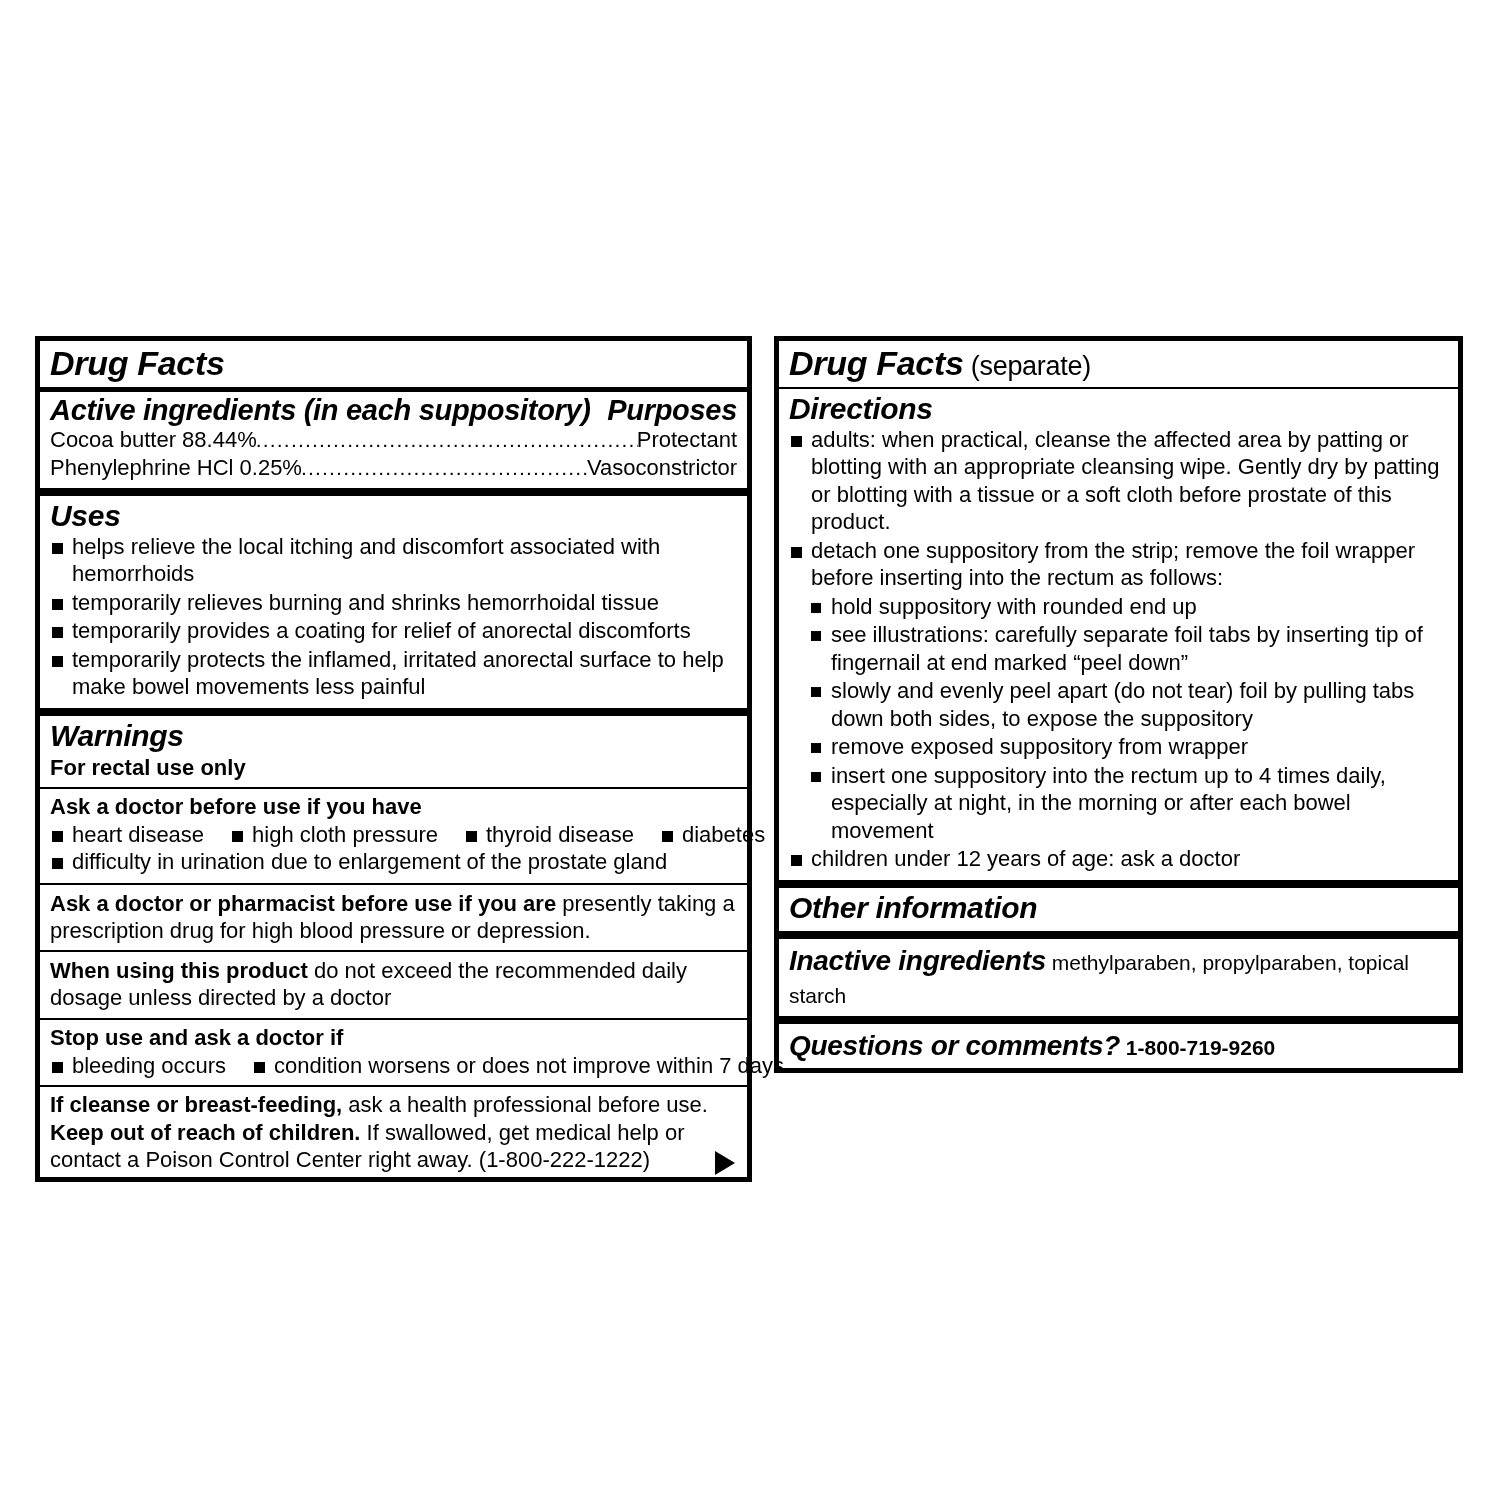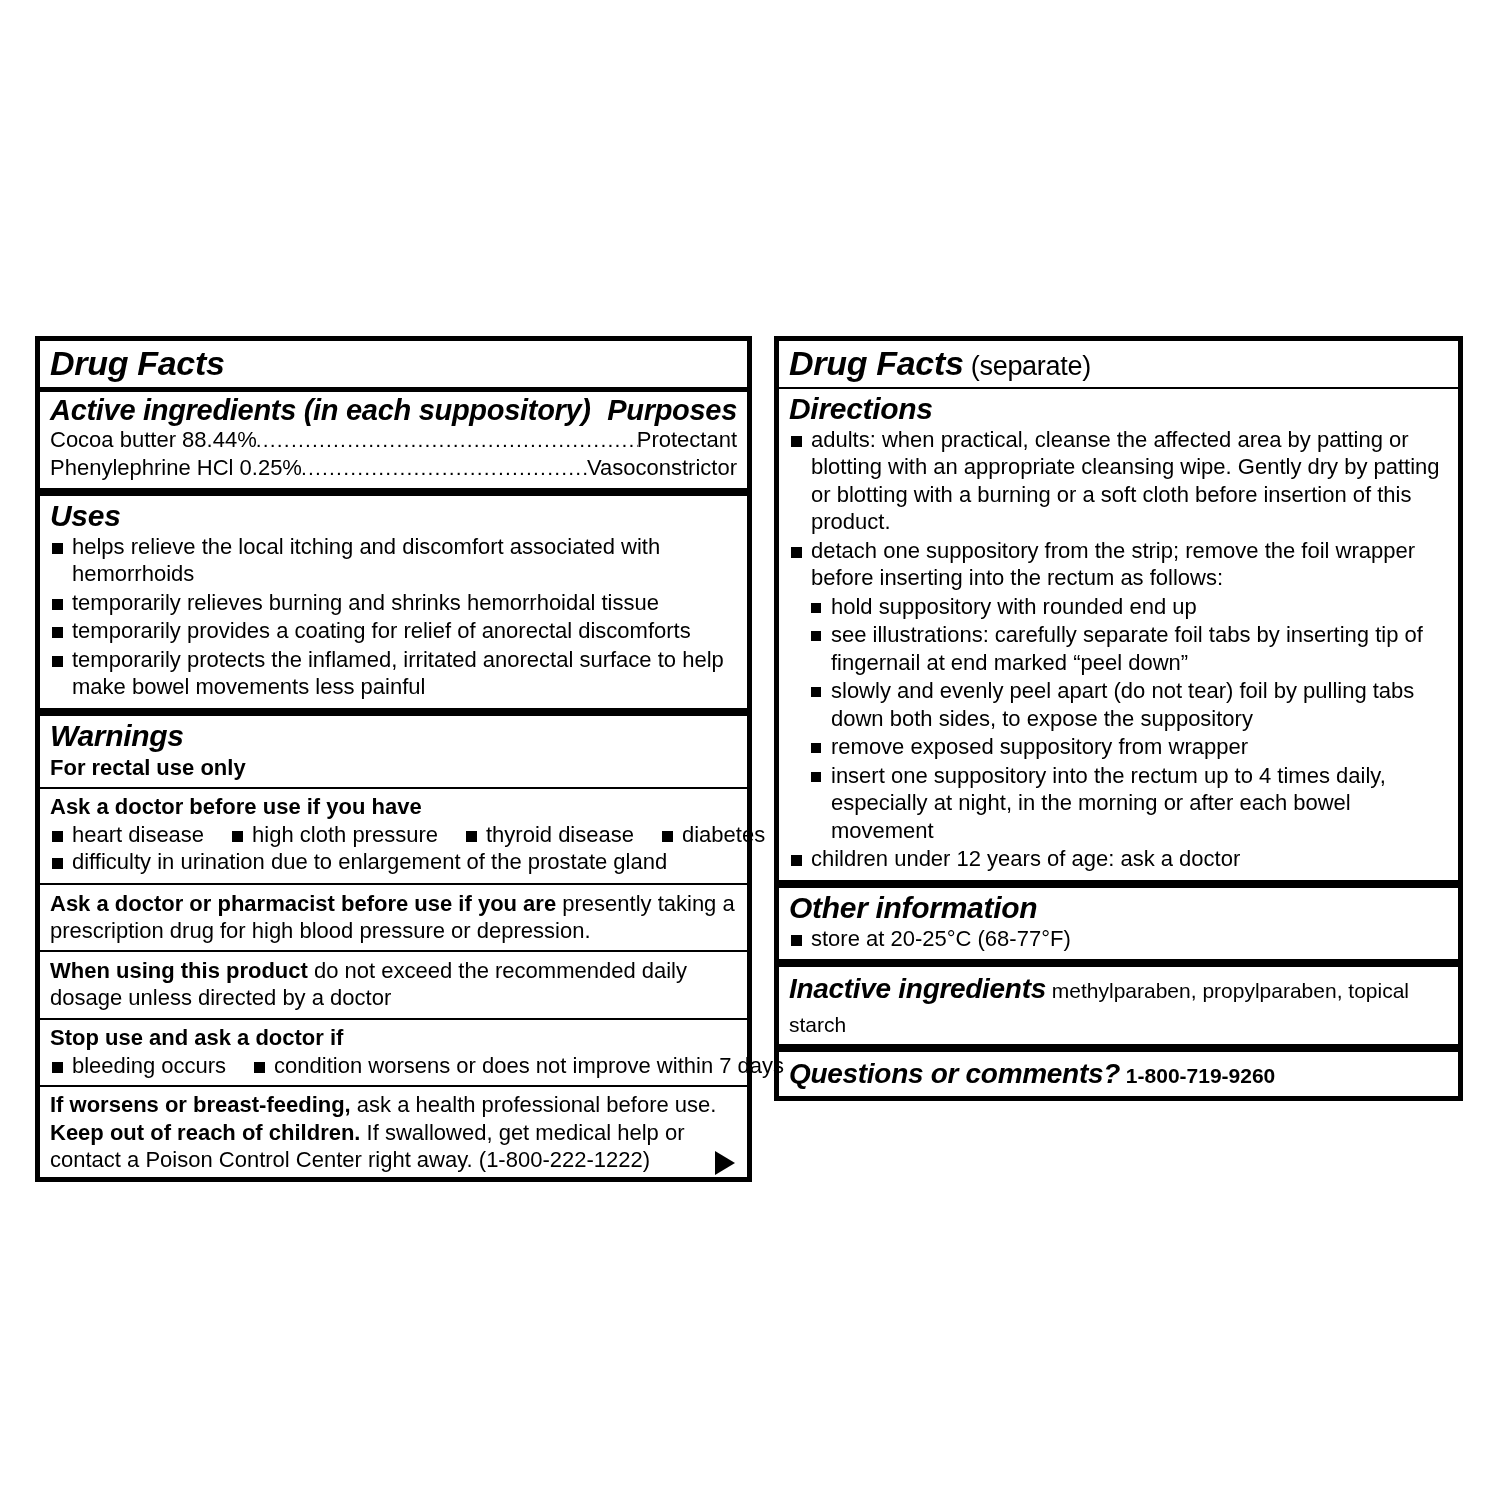--- a/index.html
+++ b/index.html
@@ -286,21 +286,21 @@
         <span class="item">bleeding occurs</span>
         <span class="item">condition worsens or does not improve within 7 days</span>
       </div>
     </div>
 
     <div class="rule-thin"></div>
 
     <div class="sec">
       <div class="last-block">
         <div>
-          <b>If worsens or breast-feeding,</b><span> ask a health professional before use.</span>
+          <b>If cleanse or breast-feeding,</b><span> ask a health professional before use.</span>
         </div>
         <div>
           <b>Keep out of reach of children.</b><span> If swallowed, get medical help or contact a Poison Control Center right away. (1-800-222-1222)</span>
         </div>
         <span class="arrow"></span>
       </div>
     </div>
 
   </div>
 
@@ -308,42 +308,39 @@
 
     <div class="sec">
       <div class="title"><span>Drug Facts</span><span class="normal"> (separate)</span></div>
     </div>
 
     <div class="rule-thin"></div>
 
     <div class="sec pad-b">
       <div class="sec-head">Directions</div>
       <ul class="bl">
-        <li>adults: when practical, cleanse the affected area by patting or blotting with an appropriate cleansing wipe. Gently dry by patting or blotting with a burning or a soft cloth before insertion of this product.</li>
+        <li>adults: when practical, cleanse the affected area by patting or blotting with an appropriate cleansing wipe. Gently dry by patting or blotting with a tissue or a soft cloth before prostate of this product.</li>
         <li>detach one suppository from the strip; remove the foil wrapper before inserting into the rectum as follows:</li>
       </ul>
       <ul class="bl sub">
         <li>hold suppository with rounded end up</li>
         <li>see illustrations: carefully separate foil tabs by inserting tip of fingernail at end marked “peel down”</li>
         <li>slowly and evenly peel apart (do not tear) foil by pulling tabs down both sides, to expose the suppository</li>
         <li>remove exposed suppository from wrapper</li>
         <li>insert one suppository into the rectum up to 4 times daily, especially at night, in the morning or after each bowel movement</li>
       </ul>
       <ul class="bl">
         <li>children under 12 years of age: ask a doctor</li>
       </ul>
     </div>
 
     <div class="rule-thick"></div>
 
     <div class="sec pad-b">
       <div class="sec-head">Other information</div>
-      <ul class="bl">
-        <li>store at 20-25°C (68-77°F)</li>
-      </ul>
     </div>
 
     <div class="rule-thick"></div>
 
     <div class="sec">
       <div class="sec-head-inline"><span>Inactive ingredients</span><span class="body-run"> methylparaben, propylparaben, topical starch</span></div>
     </div>
 
     <div class="rule-thick"></div>
 

